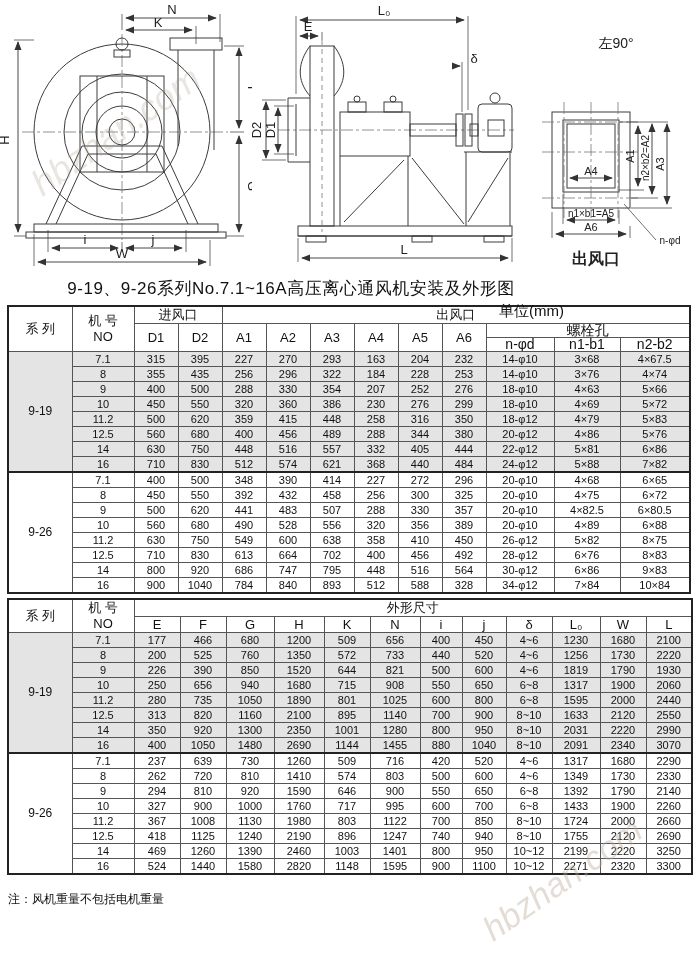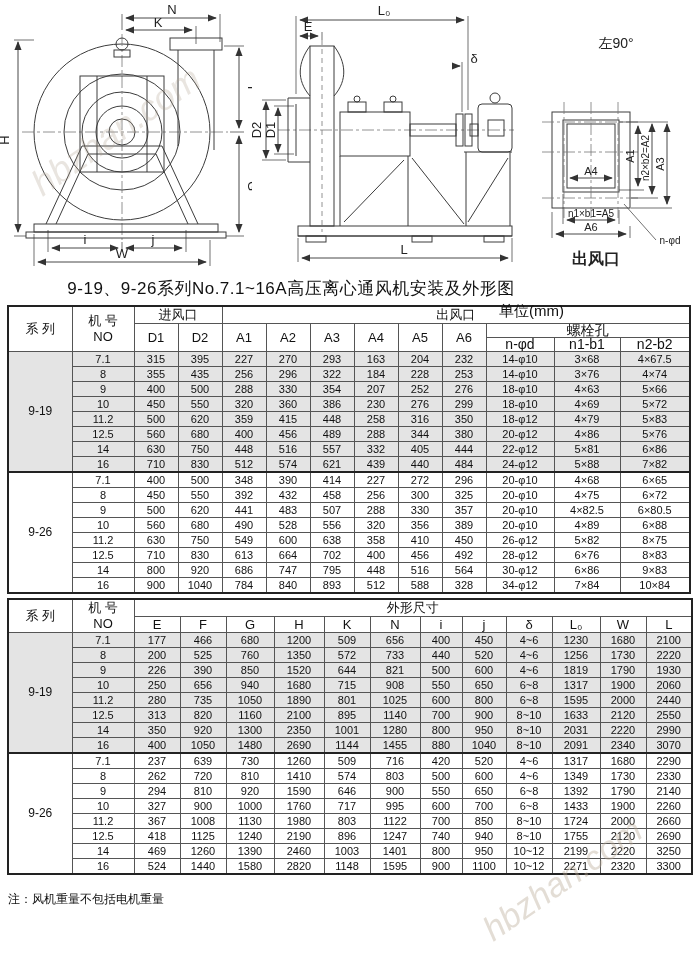--- a/index.html
+++ b/index.html
@@ -343,21 +343,21 @@
         <td>5×81</td>
         <td>6×86</td>
       </tr>
       <tr class="shaded">
         <td>16</td>
         <td>710</td>
         <td>830</td>
         <td>512</td>
         <td>574</td>
         <td>621</td>
-        <td>439</td>
+        <td>368</td>
         <td>440</td>
         <td>484</td>
         <td>24-φ12</td>
         <td>5×88</td>
         <td>7×82</td>
       </tr>
       <tr class="sec-top">
         <td rowspan="8" class="series">9-26</td>
         <td>7.1</td>
         <td>400</td>

